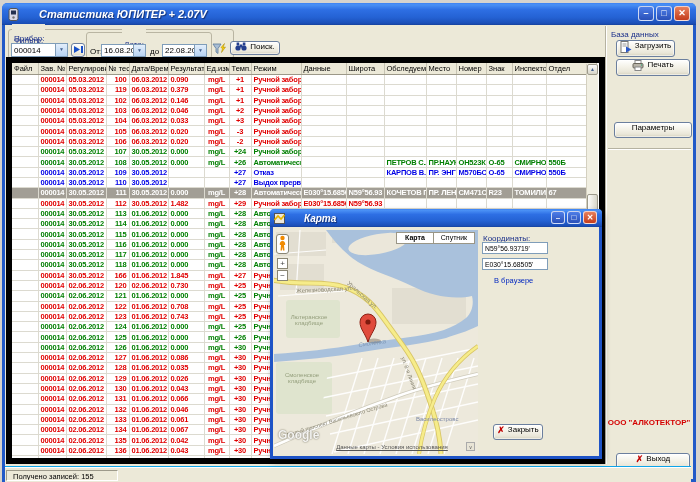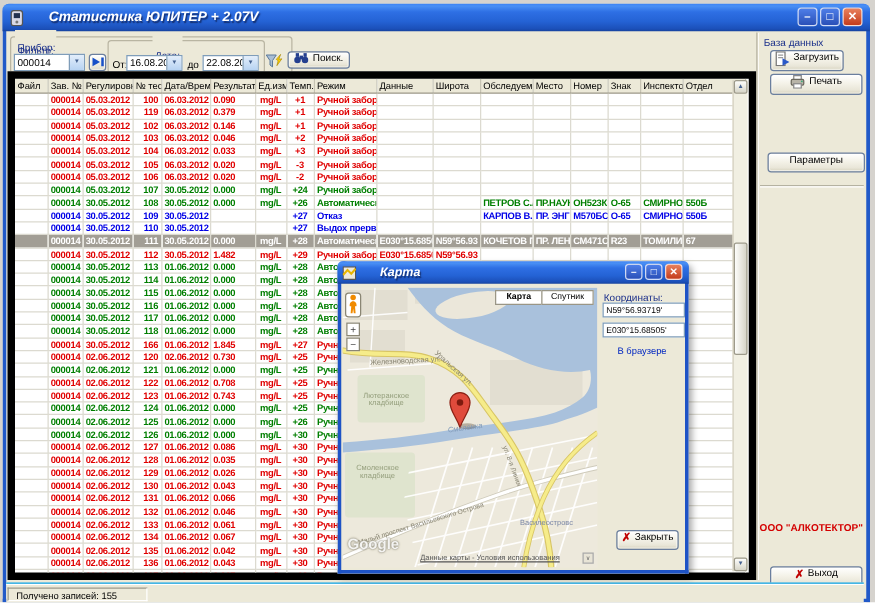--- a/index.html
+++ b/index.html
@@ -62,21 +62,21 @@
     border-left:1px solid #B5B2A1;box-shadow:inset 1px 0 0 #fff;}
   .divider{position:absolute;height:0;border-top:1px solid #B5B2A1;border-bottom:1px solid #fff;}
   .company{position:absolute;left:603px;top:415px;width:88px;text-align:center;
     color:#D40000;font-weight:bold;font-size:8px;}
   
   .statusbar{position:absolute;left:3px;top:463px;width:686px;height:16px;background:#ECE9D8;
     border-top:1px solid #0ea5e9;box-shadow:inset 0 1px 0 #fff;}
   .scell{position:absolute;top:3px;height:11px;box-sizing:border-box;font-size:7.5px;color:#000;
     border:1px solid;border-color:#9D9A8B #fff #fff #9D9A8B;padding:1px 0 0 6px;white-space:nowrap;overflow:hidden;}
   
-  .mapwin{position:absolute;left:268px;top:206px;width:281px;height:250px;background:#ECE9D8;
+  .mapwin{position:absolute;left:268px;top:206px;width:332px;height:250px;background:#ECE9D8;
     border-radius:5px 5px 0 0;z-index:20;
     box-shadow:inset 3px 0 0 #1E53C6, inset -3px 0 0 #1E53C6, inset 0 -3px 0 #1E53C6, 2px 3px 6px rgba(0,0,0,.35);}
   .mapwin .titlebar{height:18px;border-radius:4px 4px 0 0;}
   .mapwin .titletext{font-size:10px;}
   .mapwin .cb{width:14px;height:13px;font-size:8px;line-height:11px;}
   .maparea{position:absolute;left:4px;top:21px;width:204px;height:224px;overflow:hidden;background:#EDE9DC;}
   .mlabel{position:absolute;font-size:6px;color:#8A8674;white-space:nowrap;transform-origin:left top;}
   .marea-lbl{white-space:normal;text-align:center;line-height:6px;}
   .mtype{position:absolute;top:2px;height:12px;box-sizing:border-box;background:#fff;
     border:1px solid #9A9686;font-size:7px;line-height:10px;text-align:center;color:#000;}

